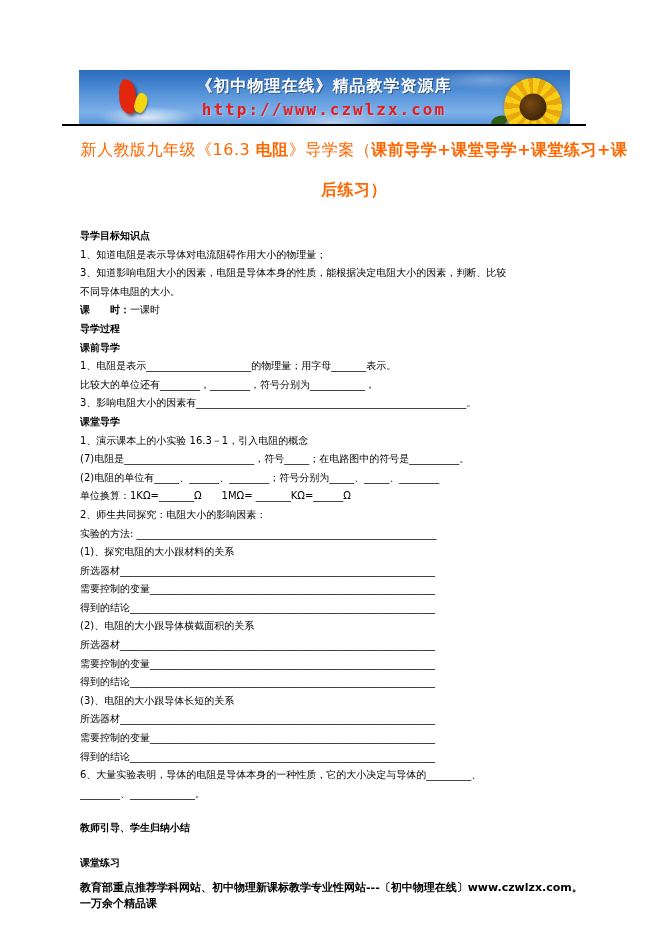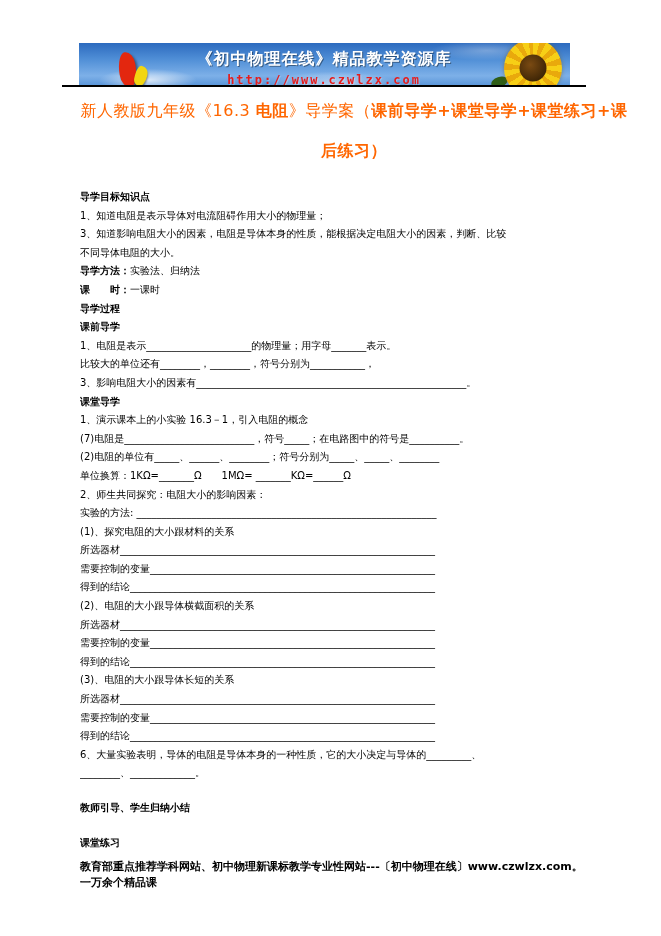--- a/index.html
+++ b/index.html
@@ -3,38 +3,39 @@
 <meta charset="utf-8">
 <style>
   * { margin:0; padding:0; box-sizing:border-box; }
   html,body { background:#ffffff; }
   body { font-family:"DejaVu Sans","Liberation Sans",sans-serif; color:#000; }
   .page { position:relative; width:661px; height:936px; background:#fff; overflow:hidden; }
 
   
   .banner-row { padding-top:43px; }
   .banner {
-    position:relative; width:491px; height:42px; margin-left:79px; overflow:hidden;
+    position:relative; width:491px; height:54px; margin-left:79px; overflow:hidden;
     background:
       radial-gradient(70px 16px at 14% 88%, rgba(255,255,255,.75), rgba(255,255,255,0) 70%),
       radial-gradient(90px 18px at 52% 98%, rgba(255,255,255,.55), rgba(255,255,255,0) 70%),
       radial-gradient(80px 14px at 83% 18%, rgba(255,255,255,.30), rgba(255,255,255,0) 70%),
       linear-gradient(180deg,#2c6abe 0%,#4f8ed6 38%,#7db0e8 78%,#5c97da 100%);
+    margin-top: 27px;
   }
   .logo { position:absolute; left:38px; top:7px; width:42px; height:44px; }
   .flame-red { position:absolute; left:2px; top:2px; width:17px; height:35px; background:#e3270f;
     border-radius:50% 55% 45% 55% / 60% 40% 60% 40%; transform:rotate(-8deg);
     box-shadow:2px 3px 3px rgba(0,0,0,.45); }
   .flame-yellow { position:absolute; left:18px; top:16px; width:12px; height:20px; background:#f2d612;
     border-radius:40% 60% 50% 50% / 55% 45% 65% 35%; transform:rotate(14deg);
     box-shadow:1px 2px 2px rgba(0,0,0,.4); }
   .banner-text { position:absolute; left:95px; top:6px; width:300px; text-align:center; }
   .banner-title { color:#fff; font-weight:bold; font-size:16px; letter-spacing:1px; white-space:nowrap;
     text-shadow:1px 1px 0 rgba(0,0,0,.4); }
-  .banner-url { margin-top:3px; color:#e51c1c; font-weight:bold; font-size:12px; letter-spacing:2px;
+  .banner-url { margin-top:3px; color:#e51c1c; font-weight:bold; font-size:16px; letter-spacing:2px;
     font-family:"DejaVu Sans Mono","Liberation Mono",monospace; text-shadow:1px 1px 0 rgba(255,255,255,.25); }
   .sunflower { position:absolute; right:8px; bottom:-12px; width:58px; height:58px; }
   .petals { position:absolute; inset:0; border-radius:50%;
     background:repeating-conic-gradient(from 0deg,#f7cf16 0deg 14deg,#e9a90c 14deg 28deg);
     box-shadow:0 0 4px rgba(110,80,0,.45); }
   .disc { position:absolute; left:50%; top:50%; width:27px; height:27px; transform:translate(-50%,-50%);
     border-radius:50%; background:radial-gradient(circle at 40% 38%,#7a4a12,#3f2606 72%); }
   .leaf { position:absolute; right:62px; bottom:-2px; width:17px; height:10px; background:#2f5e17;
     border-radius:50%; transform:rotate(-18deg); }
   .header-rule { height:2px; background:#000; margin:0 75px 0 62px; }
@@ -81,21 +82,20 @@
   <div class="doc-title">
       <div class="title-line"><span>新人教版九年级《16.3 </span><span class="b">电阻</span><span>》导学案（</span><span class="b">课前导学+课堂导学+课堂练习+课</span></div>
       <div class="title-line"><span class="b">后练习）</span></div>
     </div>
 
   <div class="doc-body">
       <div class="line"><span class="b">导学目标知识点</span></div>
       <div class="line">1、知道电阻是表示导体对电流阻碍作用大小的物理量；</div>
       <div class="line">3、知道影响电阻大小的因素，电阻是导体本身的性质，能根据决定电阻大小的因素，判断、比较</div>
       <div class="line">不同导体电阻的大小。</div>
-      <div class="line"><span class="b">导学方法：</span>实验法、归纳法</div>
       <div class="line"><span class="b">课　　时：</span>一课时</div>
       <div class="line"><span class="b">导学过程</span></div>
       <div class="line"><span class="b">课前导学</span></div>
       <div class="line">1、电阻是表示_____________________的物理量；用字母_______表示。</div>
       <div class="line">比较大的单位还有________，________，符号分别为___________，</div>
       <div class="line">3、影响电阻大小的因素有______________________________________________________。</div>
       <div class="line"><span class="b">课堂导学</span></div>
       <div class="line">1、演示课本上的小实验 16.3－1，引入电阻的概念</div>
       <div class="line">(7)电阻是__________________________，符号_____；在电路图中的符号是__________。</div>
       <div class="line">(2)电阻的单位有_____、______、________；符号分别为_____、_____、________</div>

